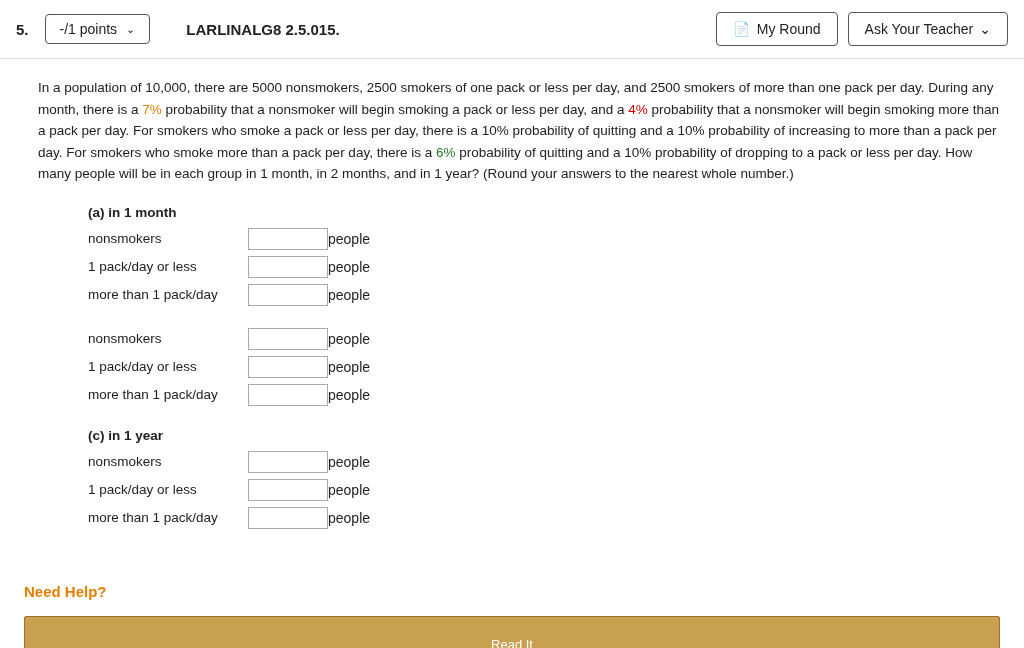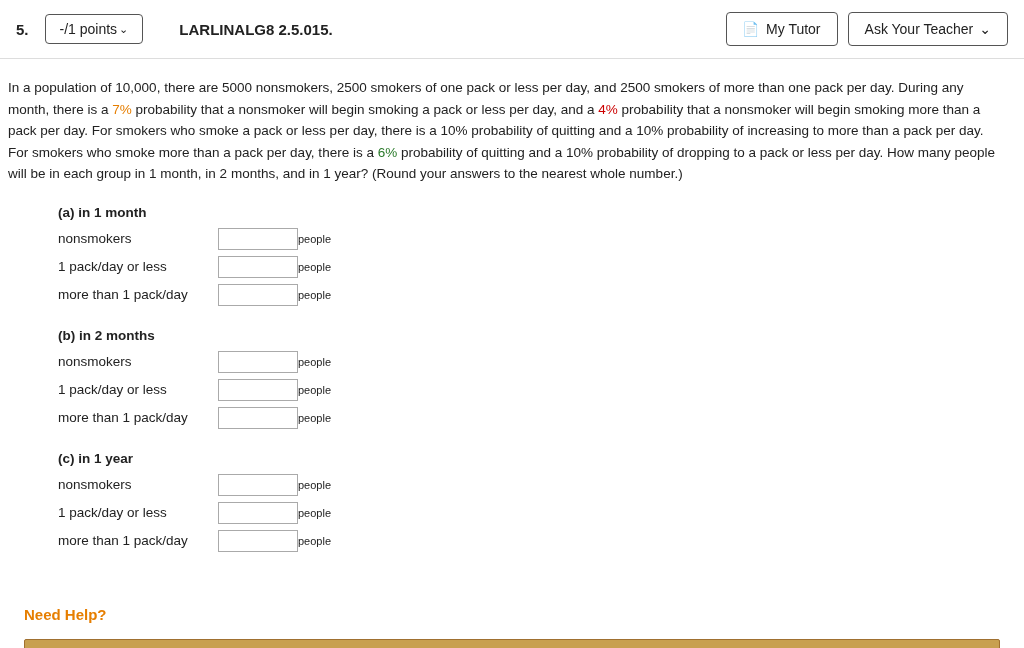--- a/index.html
+++ b/index.html
@@ -19,21 +19,21 @@
       gap: 12px;
     }
     .question-number {
       font-weight: bold;
       font-size: 15px;
       margin-right: 4px;
     }
     .points-btn {
       display: flex;
       align-items: center;
-      gap: 2px;
+      gap: 9px;
       border: 1px solid #555;
       border-radius: 4px;
       padding: 6px 14px;
       font-size: 14px;
       background: #fff;
       cursor: pointer;
       color: #222;
     }
     .points-btn .chevron {
       font-size: 11px;
@@ -54,21 +54,21 @@
       gap: 6px;
       border: 1px solid #555;
       border-radius: 4px;
       padding: 8px 16px;
       font-size: 14px;
       background: #fff;
       cursor: pointer;
       color: #222;
     }
     .content-area {
-      padding: 18px 24px 12px 8px;
+      padding: 18px 24px 12px 38px;
     }
     .problem-text {
       font-size: 13.5px;
       line-height: 1.6;
       margin-bottom: 20px;
     }
     .highlight-orange { color: #e67e00; font-weight: normal; }
     .highlight-red { color: #cc0000; font-weight: normal; }
     .highlight-green { color: #2a7a2a; font-weight: normal; }
     .section {
@@ -90,21 +90,21 @@
       width: 160px;
     }
     .answer-input {
       width: 80px;
       height: 22px;
       border: 1px solid #aaa;
       padding: 2px 4px;
       font-size: 13px;
     }
     .unit-label {
-      font-size: 11px;
+      font-size: 14px;
     }
     .footer-bar {
       display: flex;
       padding: 12px 24px;
       gap: 16px;
       margin-top: 8px;
       flex-direction: column;
     }
     .need-help-label {
       color: #e67e00;
@@ -137,21 +137,21 @@
 <div class="header-bar">
   <span class="question-number">5.</span>
   <button class="points-btn">
     <span>-/1 points</span>
     <span class="chevron">⌄</span>
   </button>
   <span class="question-id">LARLINALG8 2.5.015.</span>
   <div class="header-right">
     <button class="my-notes-btn">
       <span>📄</span>
-      <span>My Tutor</span>
+      <span>My Round</span>
     </button>
     <button class="ask-teacher-btn">
       <span>Ask Your Teacher</span>
       <span>⌄</span>
     </button>
   </div>
 </div>
 
 <div class="content-area">
   <div class="problem-text">
@@ -171,21 +171,20 @@
       <span class="unit-label">people</span>
     </div>
     <div class="input-row">
       <span class="row-label">more than 1 pack/day</span>
       <input class="answer-input" type="text" value="" style="">
       <span class="unit-label">people</span>
     </div>
   </div>
 
   <div class="section">
-    <div class="section-label">(b) in 2 months</div>
     <div class="input-row">
       <span class="row-label">nonsmokers</span>
       <input class="answer-input" type="text" value="" style="">
       <span class="unit-label">people</span>
     </div>
     <div class="input-row">
       <span class="row-label">1 pack/day or less</span>
       <input class="answer-input" type="text" value="" style="">
       <span class="unit-label">people</span>
     </div>

